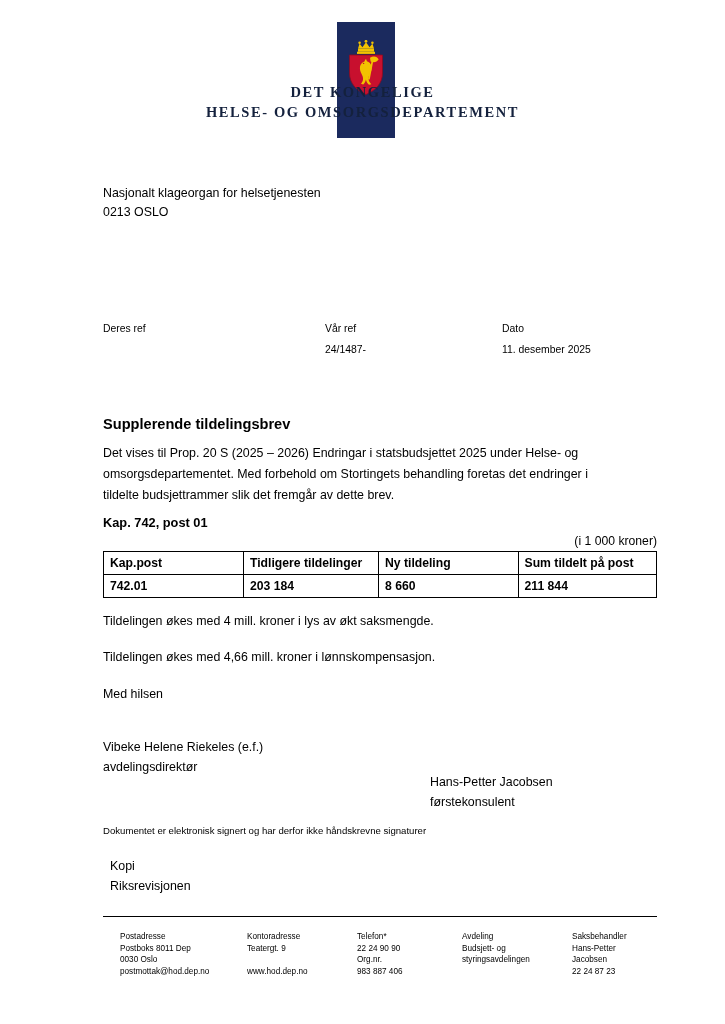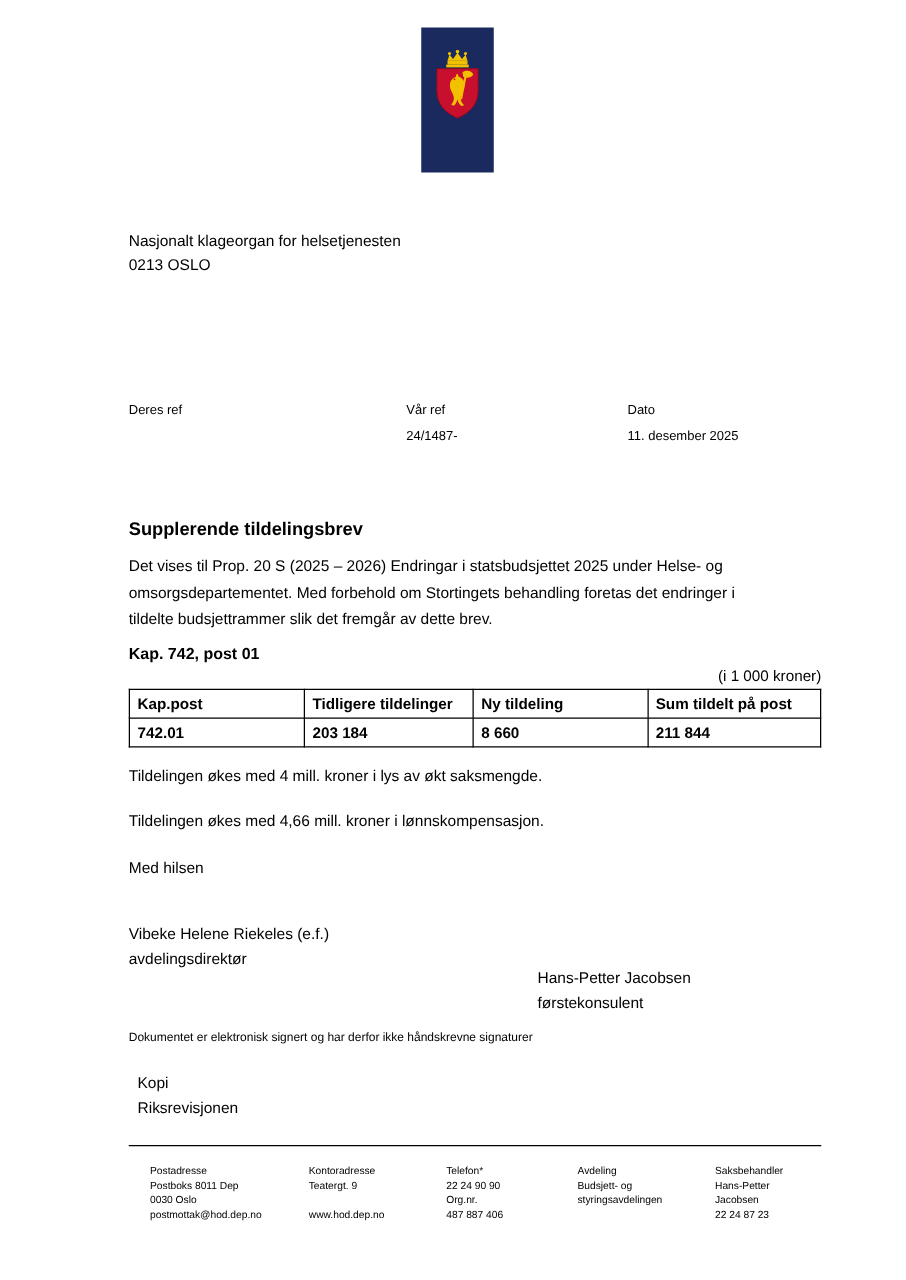--- a/index.html
+++ b/index.html
@@ -219,20 +219,22 @@
         <path d="M19.5 21.5 C17.2 22.2 15.4 24.2 15.0 26.8 C14.6 29.4 15.4 31.8 16.6 34.0 C17.6 35.9 18.3 37.6 18.0 39.6 C17.8 41.2 17.0 42.6 16.0 43.8 L18.2 44.6 C19.6 43.2 20.6 41.4 20.9 39.4 C21.3 41.6 22.4 43.4 24.0 44.8 L26.3 44.2 C24.9 42.9 23.9 41.2 23.6 39.3 C23.3 37.2 24.0 35.3 25.0 33.5 C26.2 31.3 27.0 28.9 26.5 26.4 C26.0 23.8 24.2 21.9 21.9 21.3 L21.2 19.2 L20.2 19.4 Z"></path>
         <circle cx="18.6" cy="23.4" r="0.7" fill="#c8102e"></circle>
 
         <rect x="25.2" y="17.5" width="1.7" height="22" transform="rotate(11 26 28)"></rect>
 
         <path d="M25.0 17.8 C28.6 15.6 32.4 16.6 33.6 19.6 C32.0 22.2 28.4 22.9 25.6 21.4 Z"></path>
       </g>
     </svg>
   </div>
   <div class="logo-text">
+    <div class="logo-line1">DET KONGELIGE</div>
+    <div class="logo-line2">HELSE- OG OMSORGSDEPARTEMENT</div>
   </div>
 </div>
 
 <div class="addr">
   <div>Nasjonalt klageorgan for helsetjenesten</div>
   <div>0213 OSLO</div>
 </div>
 
 <div class="refrow">
   <div class="refcol ref-deres">
@@ -304,21 +306,21 @@
   <div class="fcol fc2">
     <span class="fh">Kontoradresse</span>
     <span class="fl">Teatergt. 9</span>
     <span class="fspacer"></span>
     <span class="fl">www.hod.dep.no</span>
   </div>
   <div class="fcol fc3">
     <span class="fh">Telefon*</span>
     <span class="fl">22 24 90 90</span>
     <span class="fl">Org.nr.</span>
-    <span class="fl">487 887 406</span>
+    <span class="fl">983 887 406</span>
   </div>
   <div class="fcol fc4">
     <span class="fh">Avdeling</span>
     <span class="fl">Budsjett- og</span>
     <span class="fl">styringsavdelingen</span>
   </div>
   <div class="fcol fc5">
     <span class="fh">Saksbehandler</span>
     <span class="fl">Hans-Petter</span>
     <span class="fl">Jacobsen</span>

